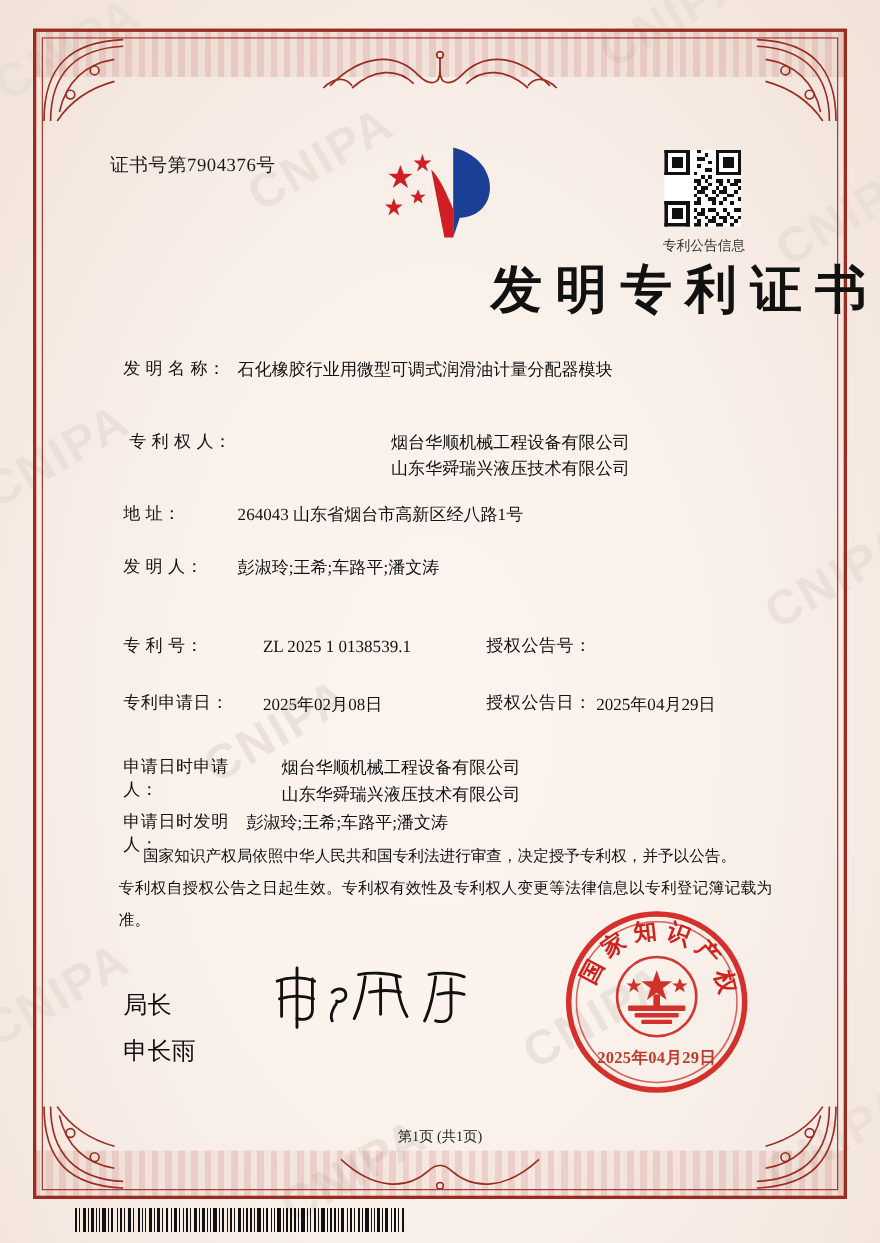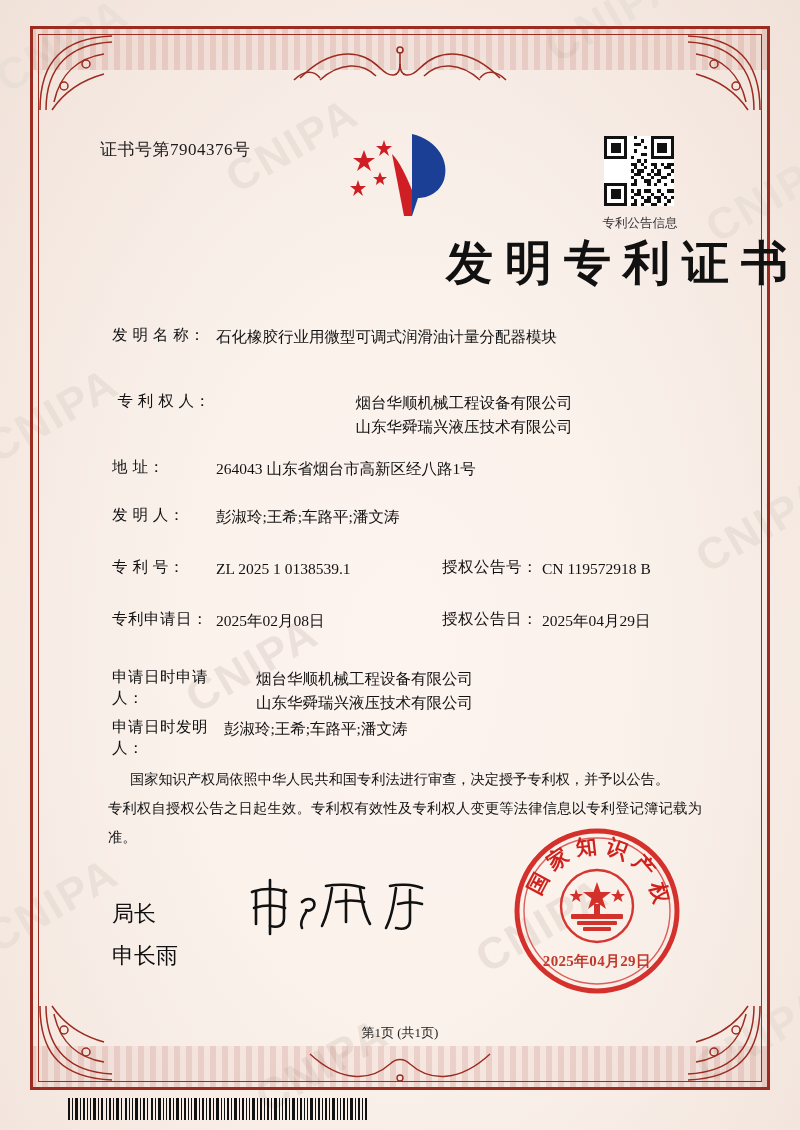--- a/index.html
+++ b/index.html
@@ -73,21 +73,21 @@
     font-family:"Liberation Serif", serif;font-weight:bold;
     text-indent:12px;
   }
   
   .fields{position:absolute;left:112px;top:325px;width:600px;}
   .row{display:flex;align-items:flex-start;margin-bottom:17px;font-size:15.5px;color:#111;}
   .lbl{width:104px;flex:0 0 104px;letter-spacing:.5px;}
   .val{flex:1;line-height:1.55;}
   .val .l2{display:block;}
   .two{display:flex;}
-  .two .c1{width:330px;display:flex;}
+  .two .c1{width:330px;display:flex;gap:23px;}
   .two .c2{flex:1;display:flex;}
   .two .c2 .lbl{width:100px;flex:0 0 100px;}
   
   .stmt{
     position:absolute;left:108px;right:98px;top:765px;
     font-size:14.2px;line-height:2.05;color:#111;text-align:justify;
   }
   .stmt p{margin:0;}
   .stmt .indent{text-indent:22px;}
   
@@ -324,33 +324,32 @@
         <span>烟台华顺机械工程设备有限公司</span>
         <span class="l2">山东华舜瑞兴液压技术有限公司</span>
       </div>
     </div>
 
     <div class="row" style="margin-bottom:24px;">
       <div class="lbl">地          址：</div>
       <div class="val">264043 山东省烟台市高新区经八路1号</div>
     </div>
 
-    <div class="row" style="margin-bottom:28px;">
+    <div class="row" style="margin-bottom:48px;">
       <div class="lbl">发  明  人：</div>
       <div class="val">彭淑玲;王希;车路平;潘文涛</div>
     </div>
 
     <div class="row two" style="margin-bottom:28px;">
       <div class="c1">
         <div class="lbl">专  利  号：</div>
         <div class="val">ZL 2025 1 0138539.1</div>
       </div>
       <div class="c2">
         <div class="lbl">授权公告号：</div>
-        <div class="val">CN 119572918 B</div>
       </div>
     </div>
 
     <div class="row two" style="margin-bottom:34px;">
       <div class="c1">
         <div class="lbl">专利申请日：</div>
         <div class="val">2025年02月08日</div>
       </div>
       <div class="c2">
         <div class="lbl">授权公告日：</div>

